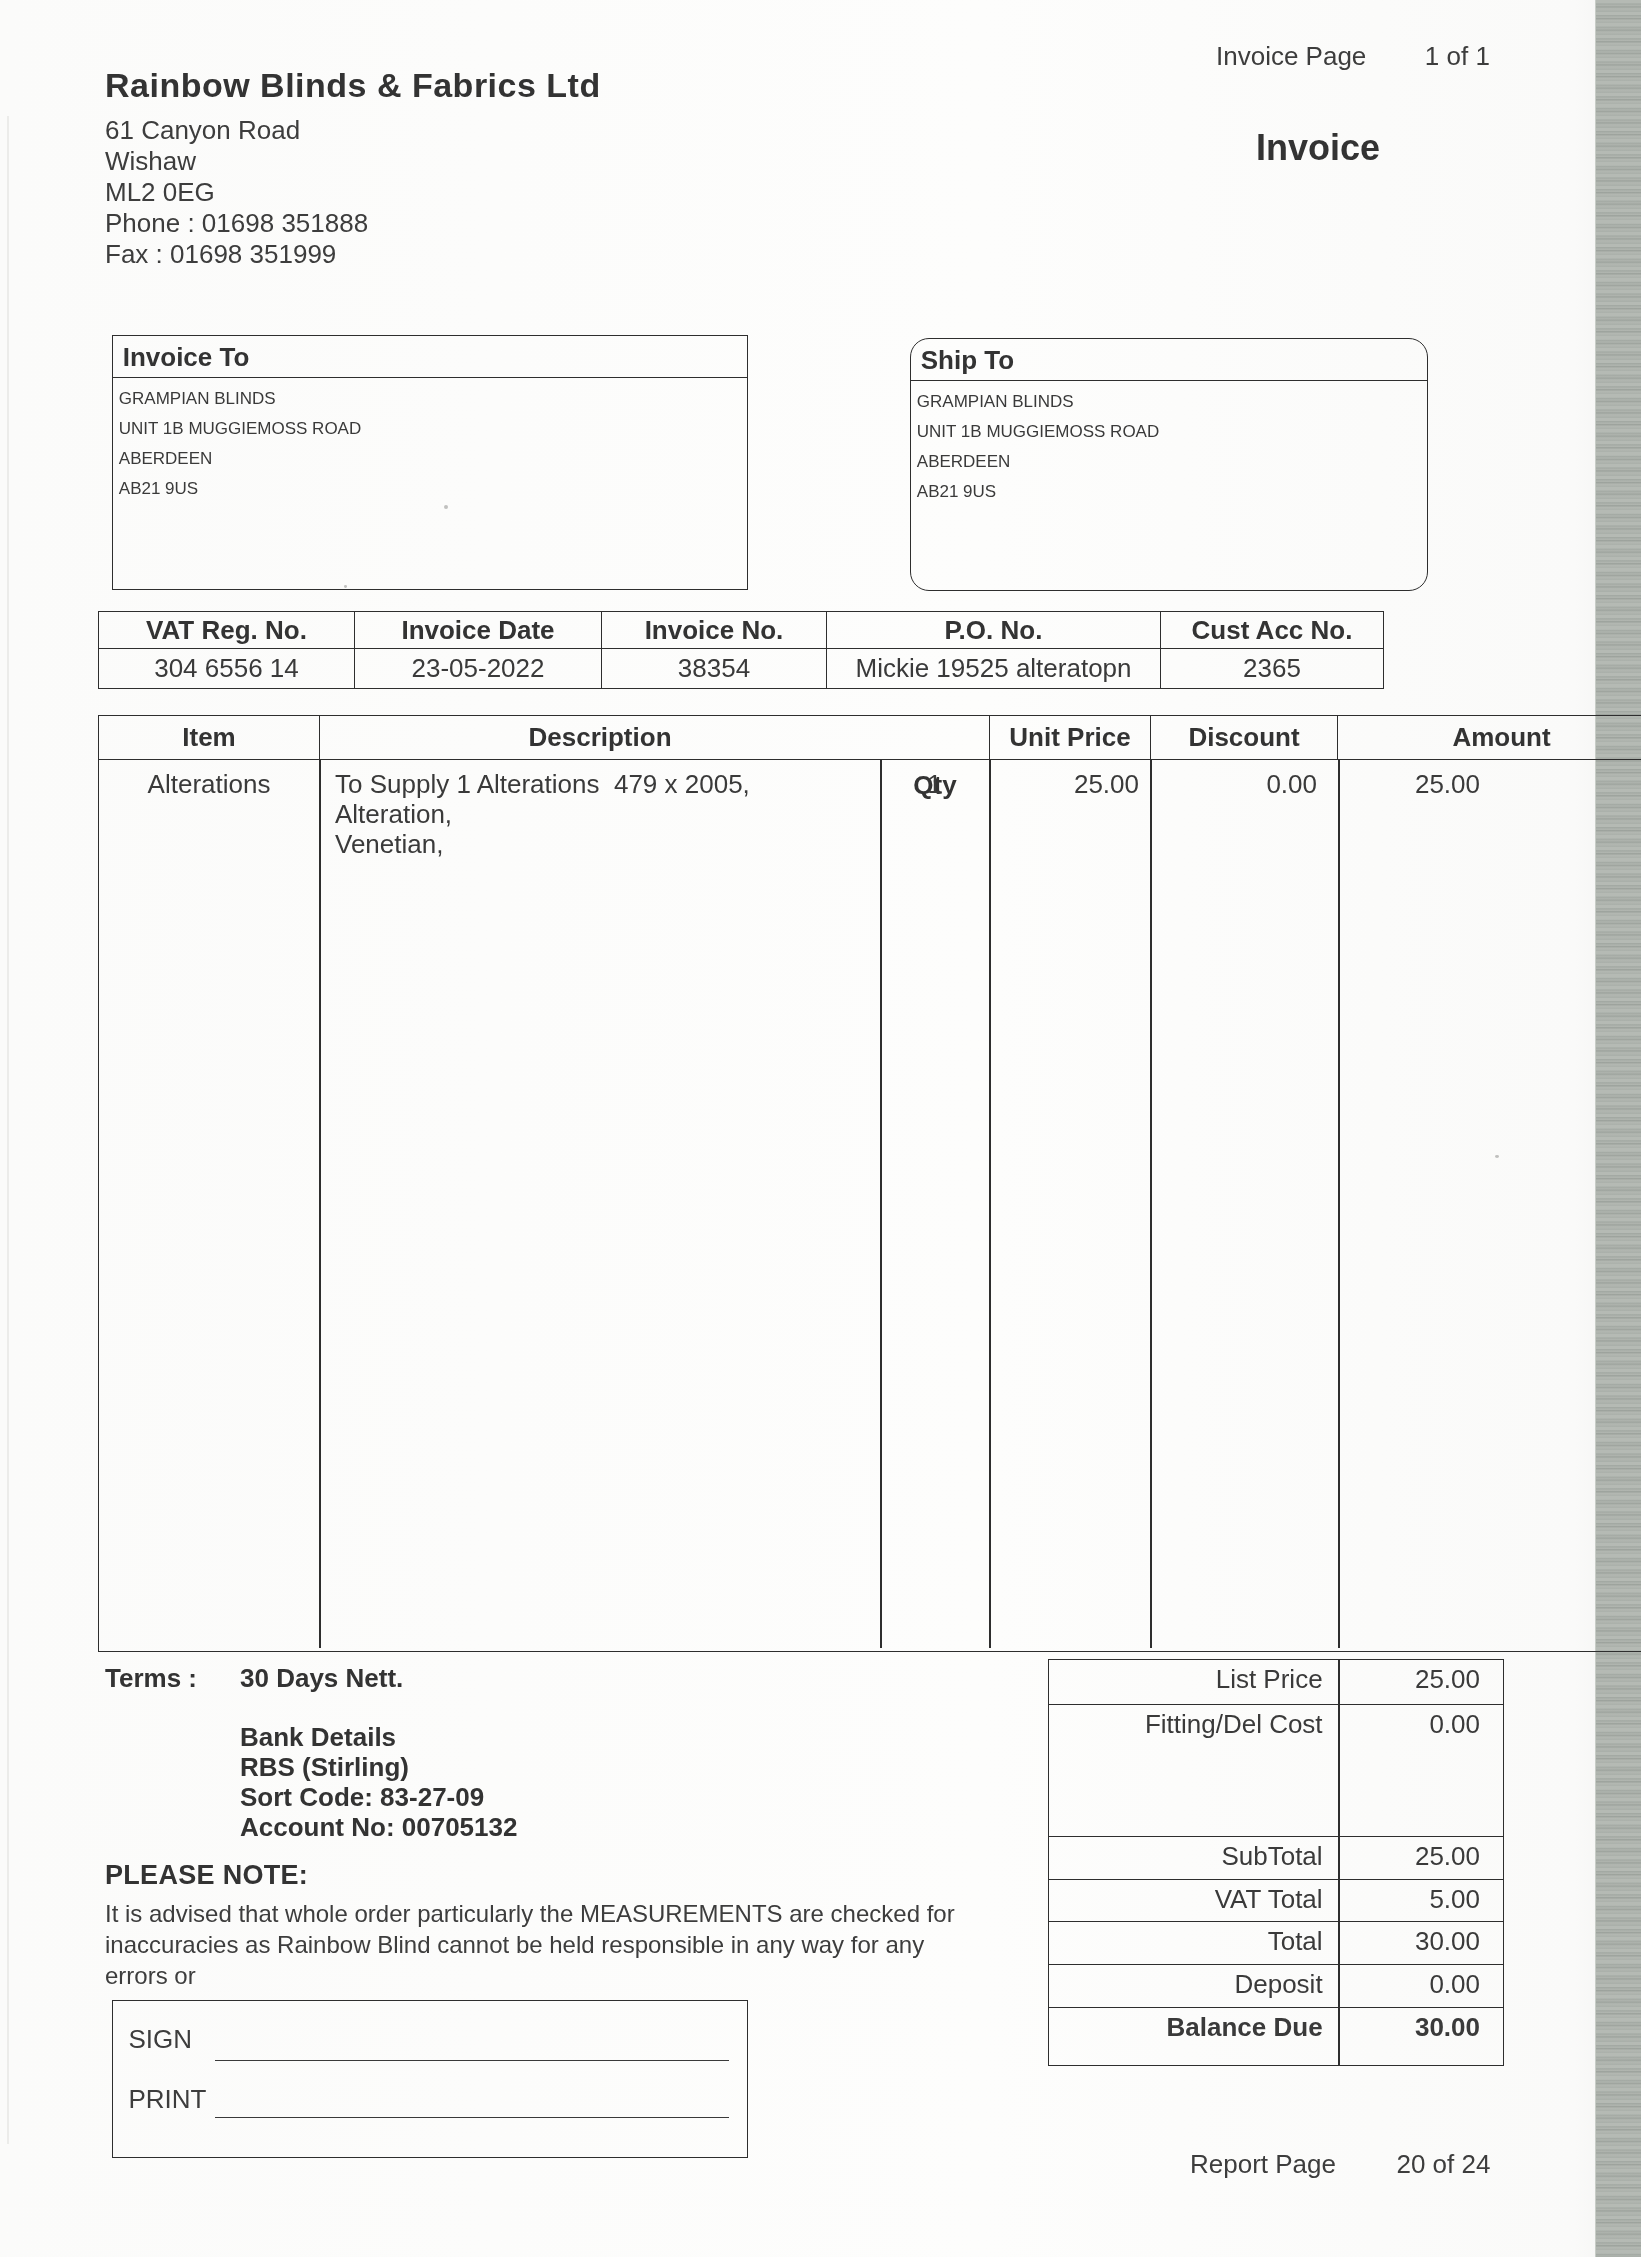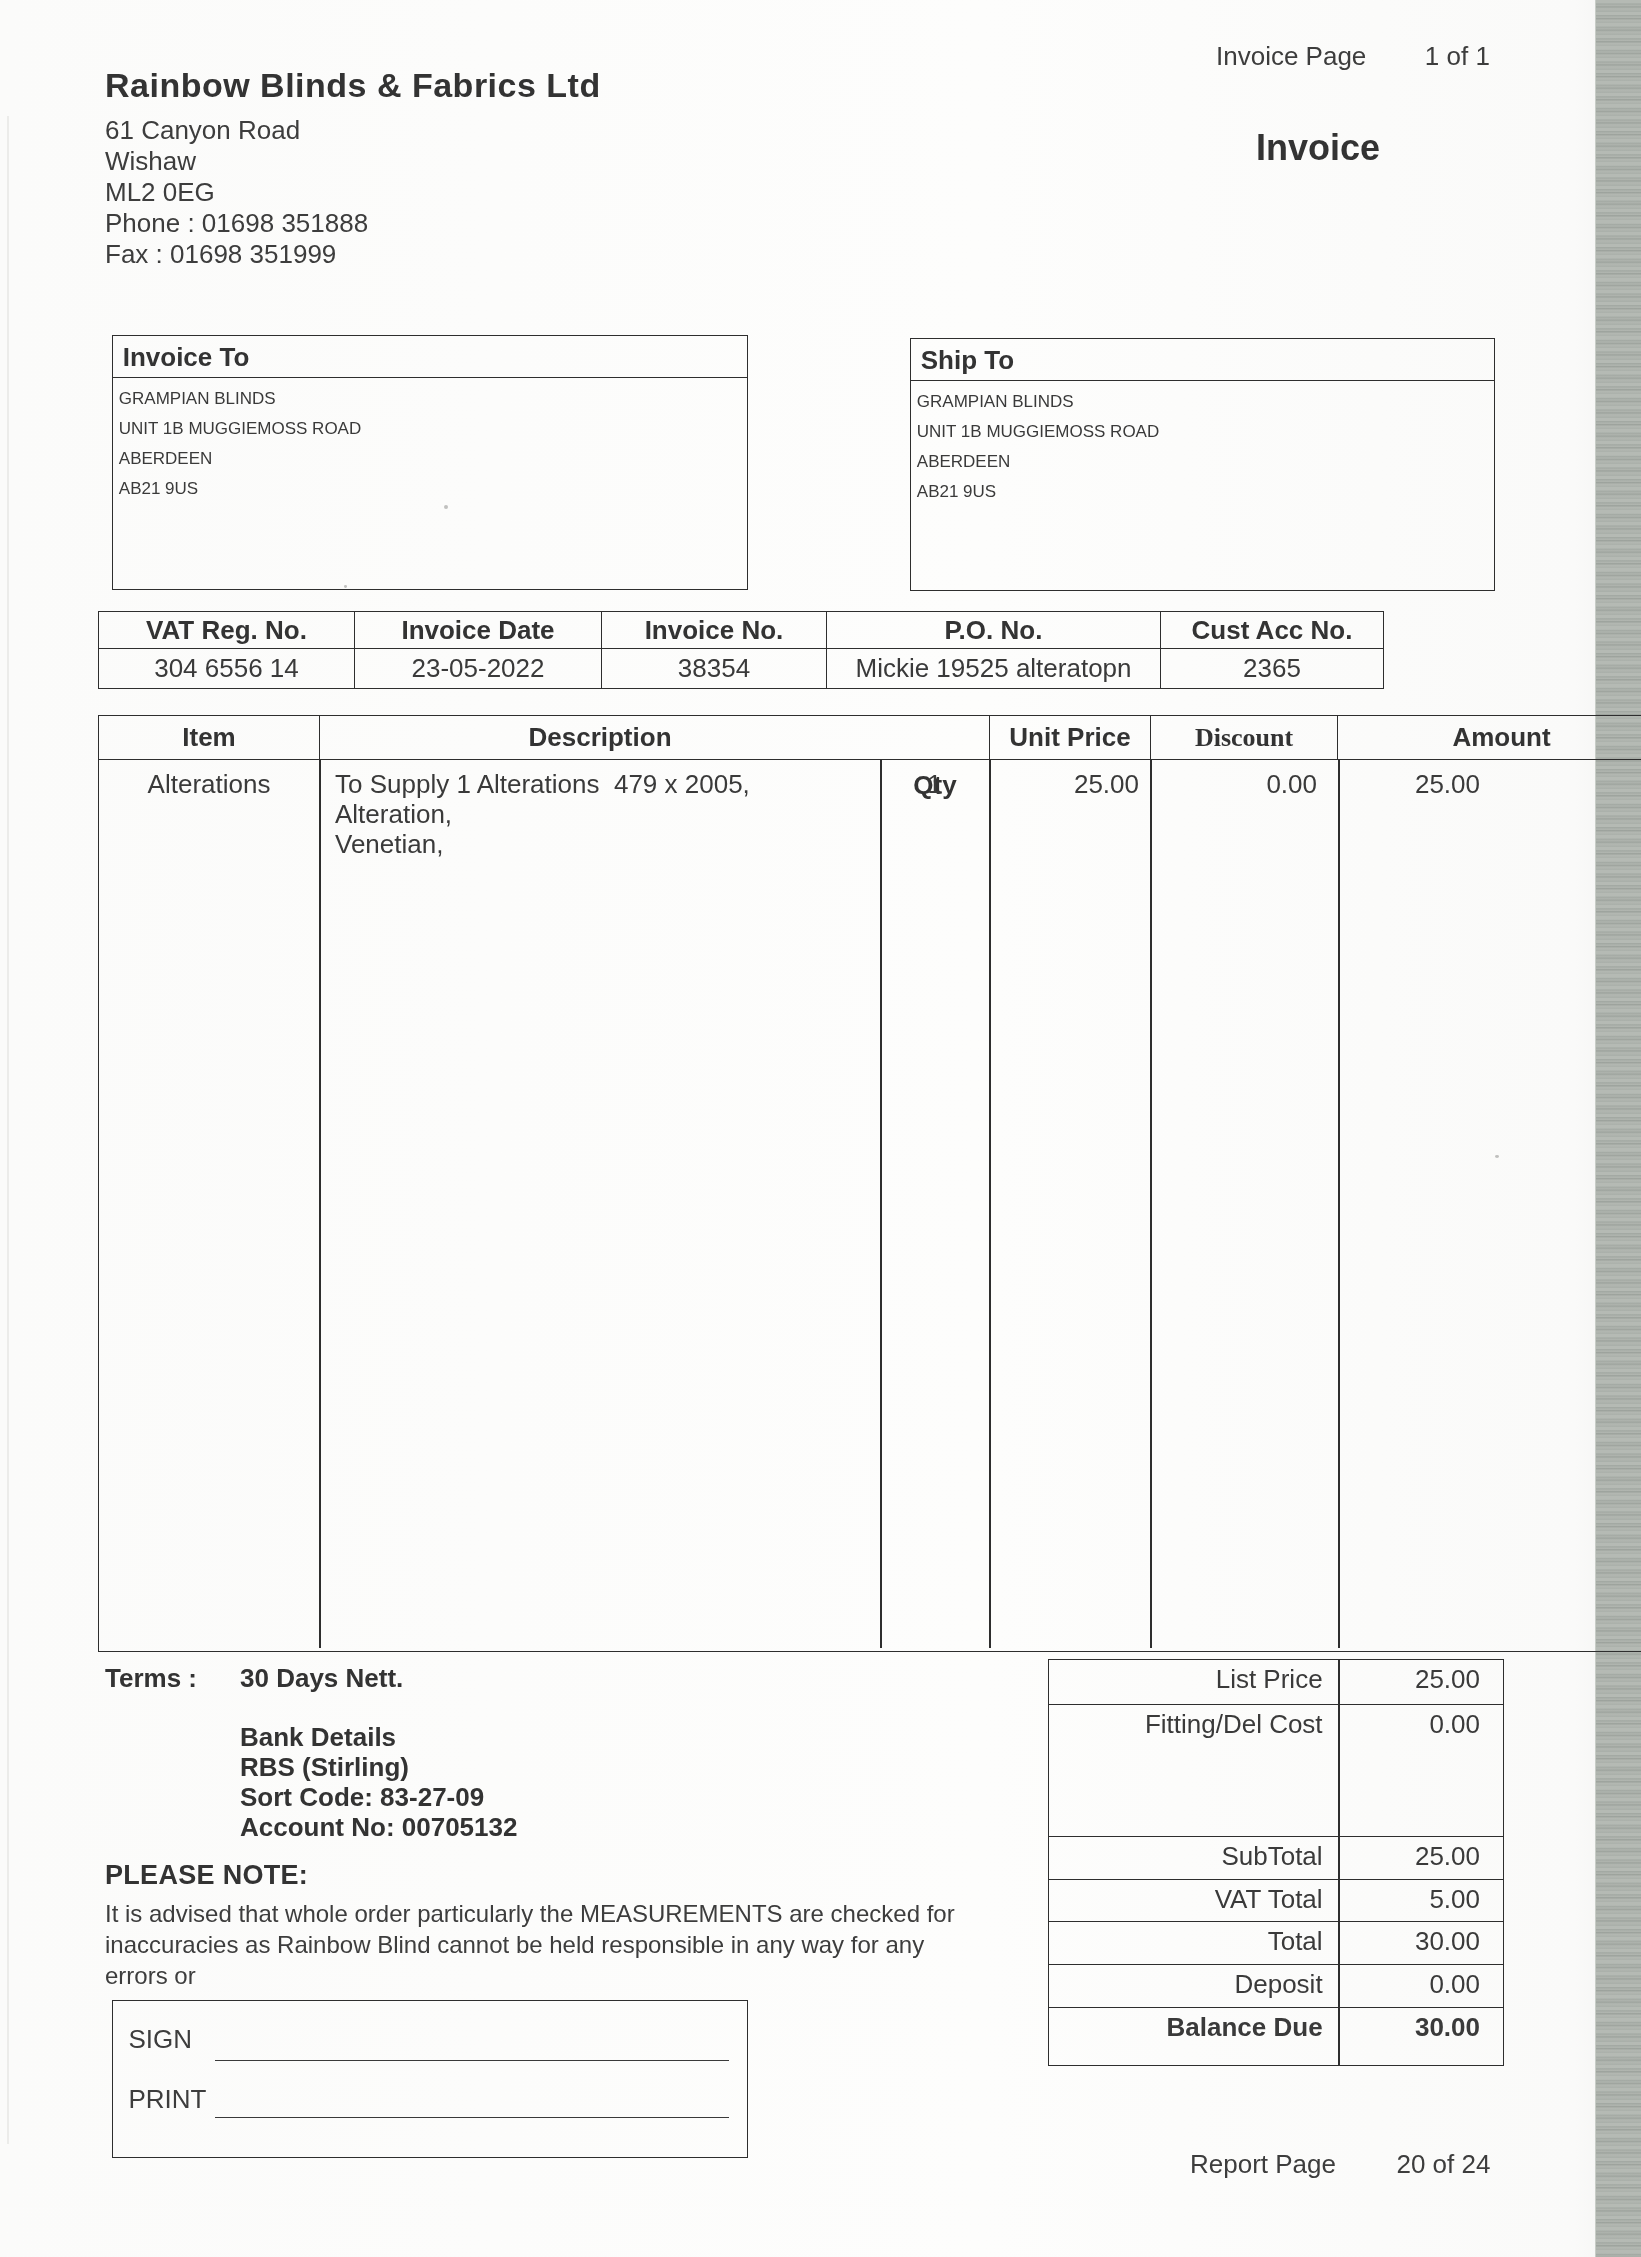--- a/index.html
+++ b/index.html
@@ -99,21 +99,21 @@
   <div class="addr-box" style="left:112px;top:335px;width:636px;height:255px;">
     <div class="addr-label">Invoice To</div>
     <div class="addr-lines">
       <div>GRAMPIAN BLINDS</div>
       <div>UNIT 1B MUGGIEMOSS ROAD</div>
       <div>ABERDEEN</div>
       <div>AB21 9US</div>
     </div>
   </div>
 
-  <div class="addr-box" style="left:910px;top:338px;width:585px;height:253px;">
+  <div class="addr-box" style="left:910px;top:338px;width:518px;height:253px;border-radius:19px;">
     <div class="addr-label">Ship To</div>
     <div class="addr-lines">
       <div>GRAMPIAN BLINDS</div>
       <div>UNIT 1B MUGGIEMOSS ROAD</div>
       <div>ABERDEEN</div>
       <div>AB21 9US</div>
     </div>
   </div>
 
   <div class="meta-table">
@@ -128,21 +128,21 @@
     <div class="meta-cell bl">Mickie 19525 alteratopn</div>
     <div class="meta-cell bl">2365</div>
   </div>
 
   <div class="items-table">
     <div class="items-header">
       <div class="hc" style="width:220px;">Item</div>
       <div class="hc bl" style="width:561px;">Description</div>
       <div class="hc bl" style="width:109px;margin-top:48px;">Qty</div>
       <div class="hc bl" style="width:161px;">Unit Price</div>
-      <div class="hc bl" style="width:187px;font-family:Liberation Serif, serif;">Discount</div>
+      <div class="hc bl" style="width:187px;">Discount</div>
       <div class="hc bl" style="flex:1;">Amount</div>
     </div>
     <div class="items-body">
       <div class="vline" style="left:220px;"></div>
       <div class="vline" style="left:781px;"></div>
       <div class="vline" style="left:890px;"></div>
       <div class="vline" style="left:1051px;"></div>
       <div class="vline" style="left:1239px;"></div>
       <div class="cell-text" style="left:0;top:8.7px;width:220px;text-align:center;">Alterations</div>
       <div class="cell-text" style="left:236px;top:8.7px;width:533px;"><span>To Supply 1 Alterations  479 x 2005, Alteration,</span><br><span>Venetian,</span></div>

